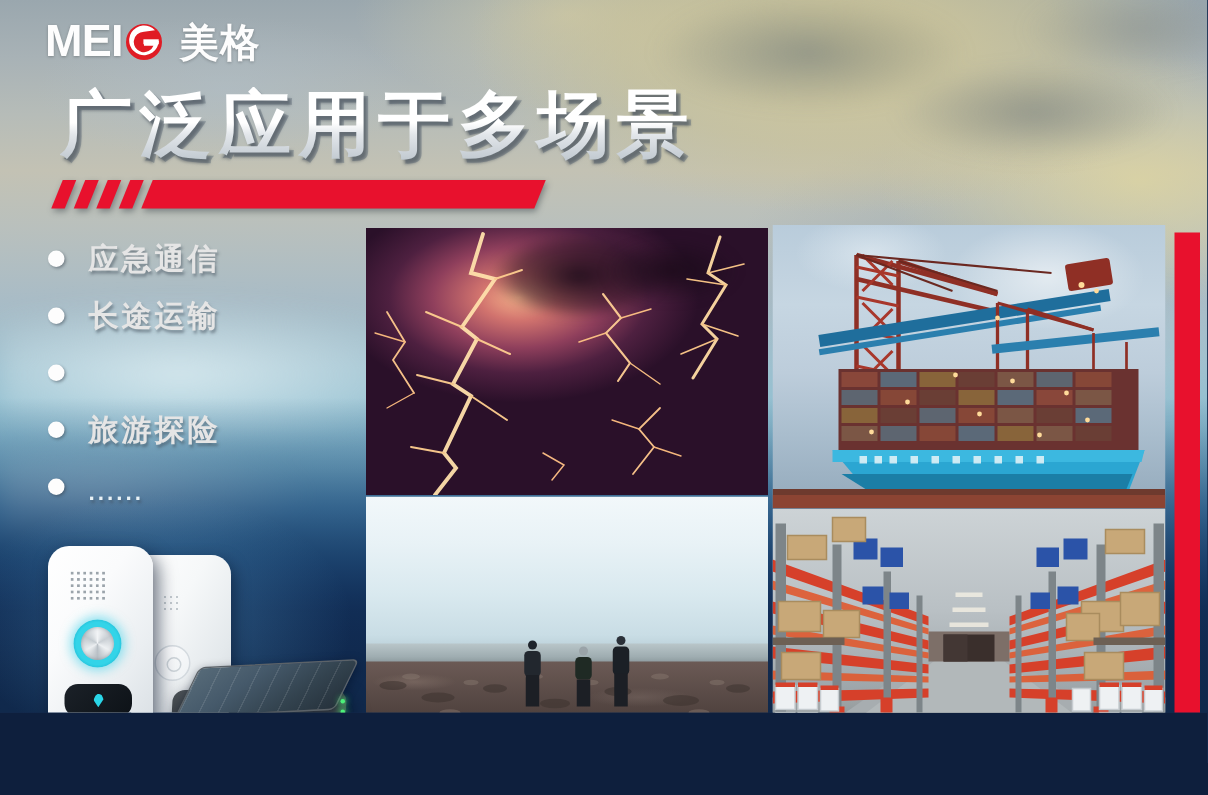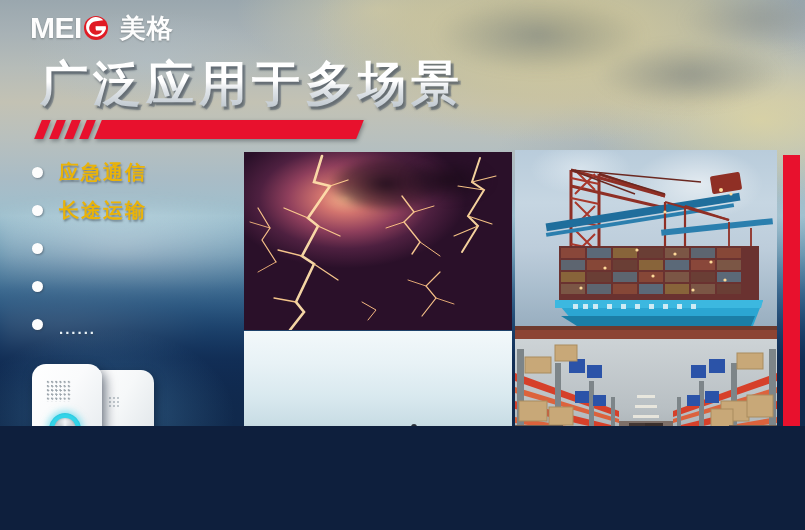--- a/index.html
+++ b/index.html
@@ -3,21 +3,21 @@
 <meta charset="utf-8">
 <style>
   * { margin:0; padding:0; box-sizing:border-box; }
   html,body { width:805px; height:530px; overflow:hidden; }
   body {
     font-family:"Liberation Sans","DejaVu Sans",sans-serif;
     background:#0e1f3d;
   }
   #poster {
     position:relative;
-    width:805px; height:426px;
+    width:805px; height:475px;
     overflow:hidden;
     background:#163059;
   }
 
   
   .bg-base {
     position:absolute; inset:0;
     background:
       linear-gradient(to bottom,
         #9aa7ae 0%,
@@ -142,21 +142,21 @@
     display:flex; align-items:center; gap:16px; height:25px;
   }
   .bullet-dot {
     width:11px; height:11px; border-radius:50%;
     background:#fdfdfd; flex:0 0 auto;
     box-shadow:1px 1px 2px rgba(50,60,70,.45);
   }
   .bullet-label {
     font-size:20px; font-weight:bold;
     letter-spacing:2px;
-    color:#eab308;
+    color:#e5e5e5;
     text-shadow:1px 2px 2px rgba(60,72,84,.5);
     white-space:nowrap;
   }
   .bullet-label.ellipsis {
     font-size:15px; letter-spacing:2px;
     color:#e9f2f6; font-weight:bold;
     position:relative; top:4px;
   }
 
   
@@ -375,20 +375,21 @@
     </li>
     <li class="bullet-item">
       <span class="bullet-dot"></span>
       <span class="bullet-label">长途运输</span>
     </li>
     <li class="bullet-item">
       <span class="bullet-dot"></span>
     </li>
     <li class="bullet-item">
       <span class="bullet-dot"></span>
+      <span class="bullet-label">旅游探险</span>
     </li>
     <li class="bullet-item">
       <span class="bullet-dot"></span>
       <span class="bullet-label ellipsis">......</span>
     </li>
   </ul>
 
   <div class="photo-grid">
 
     <div class="photo" id="photo-lightning">

